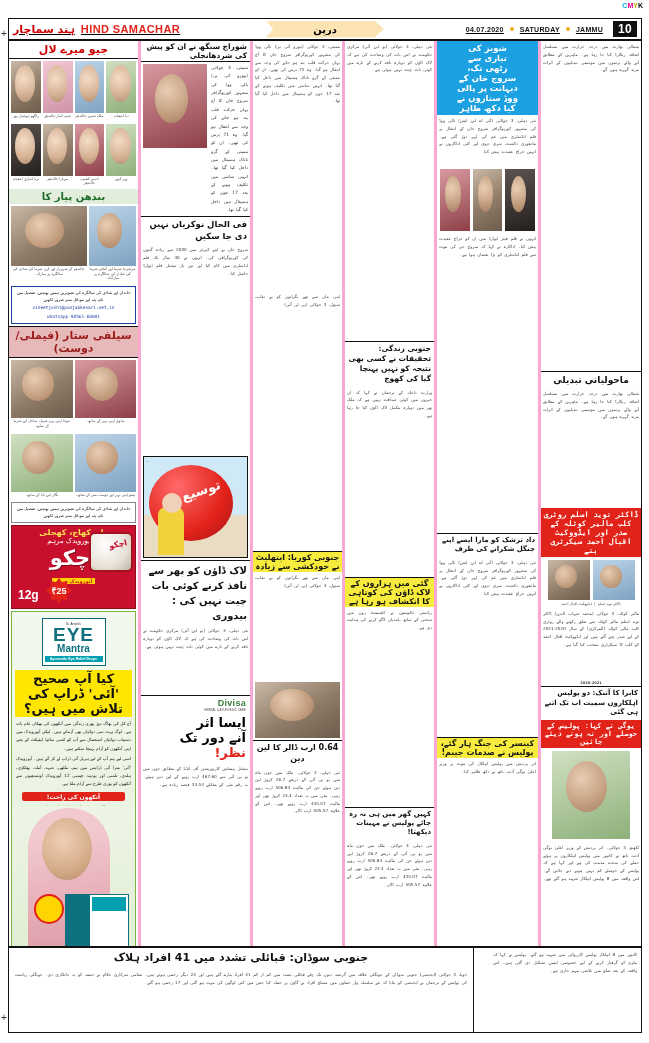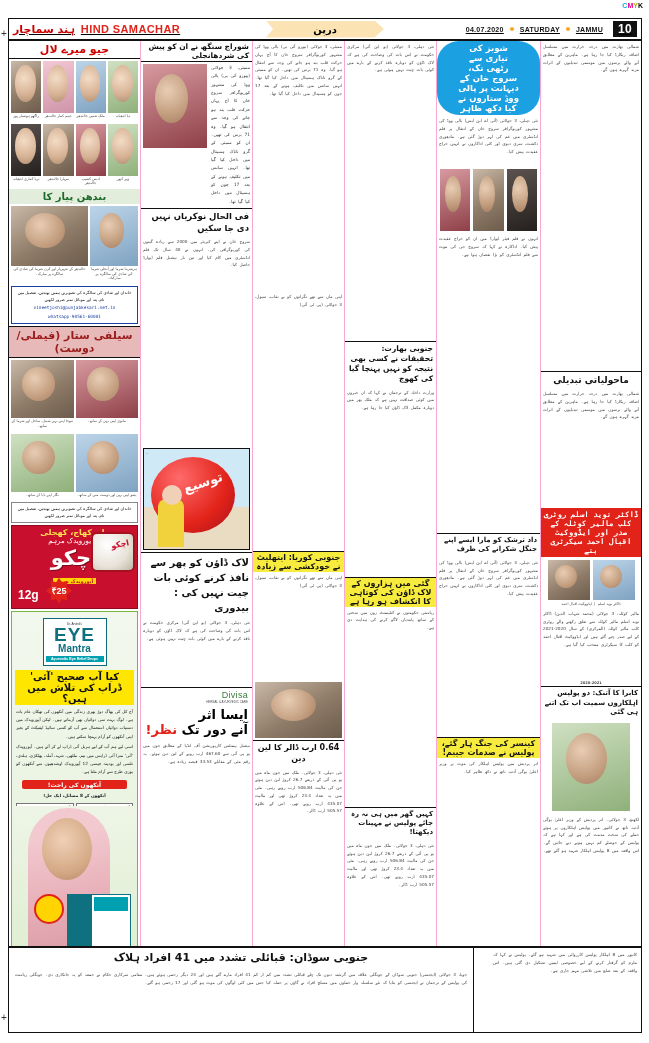--- a/index.html
+++ b/index.html
@@ -27,42 +27,42 @@
   .mast-en { font-size:11px; color:#e2231a; font-weight:bold; letter-spacing:.4px; margin-left:6px; }
   .mast-tab { position:absolute; left:50%; transform:translateX(-50%); background:#fbe3b4; height:17px; width:118px;
               display:flex; align-items:center; justify-content:center; font-size:10px; font-weight:bold; direction:rtl;
               font-family:"DejaVu Sans", sans-serif; clip-path:polygon(0 0,92% 0,100% 50%,92% 100%,0 100%,6% 50%); }
   .mast-right { margin-left:auto; display:flex; align-items:center; gap:6px; font-size:7px; font-weight:bold; color:#111; letter-spacing:.3px; }
   .dotsep { width:4px; height:4px; border-radius:50%; background:#f5a623; display:inline-block; }
   .pagenum { background:#111; color:#fff; font-size:12px; font-weight:bold; padding:1px 5px; margin-left:4px; }
 
   
   .body-grid { display:flex; height:991px; }
-  .col { border-right:1px solid #f9a8d4; position:relative; }
+  .col { border-right:3px solid #f9a8d4; position:relative; }
   .col:last-child { border-right:none; }
   .colA { width:132px; }
   .colB { width:112px; }
   .colC { width:92px; }
   .colD { width:92px; }
   .colE { width:104px; }
   .colF { width:100px; }
 
   
   .utext { direction:rtl; font-family:"DejaVu Sans", sans-serif; font-size:4.4px; line-height:1.9;
            text-align:justify; color:#1a1a1a; padding:2px 2px; word-spacing:1px; opacity:.88;}
   .utext.dense { font-size:4.2px; line-height:1.85; }
 
   .hdr-red { background:#fff; color:#c00; font-weight:bold; direction:rtl; text-align:center;
              font-family:"DejaVu Sans", sans-serif; font-size:11px; padding:2px 0; border-top:1px solid #111; border-bottom:1px solid #111;}
   .hdr-green { background:#e3eddb; color:#1d6b2a; font-weight:bold; direction:rtl; text-align:center;
              font-family:"DejaVu Sans", sans-serif; font-size:10px; padding:2px 0; }
   .hdr-yellow{ background:#f7ec3d; color:#111; font-weight:bold; direction:rtl; text-align:center;
              font-family:"DejaVu Sans", sans-serif; font-size:8px; padding:1px 2px; }
   .hdr-blue  { background:#1ba0e2; color:#fff; font-weight:bold; direction:rtl; text-align:center;
-             font-family:"DejaVu Sans", sans-serif; font-size:8.5px; padding:2px 20px;border-radius:22px; }
+             font-family:"DejaVu Sans", sans-serif; font-size:8.5px; padding:2px 20px; }
   .hdr-plain { direction:rtl; text-align:right; font-weight:bold; font-family:"DejaVu Sans", sans-serif;
                font-size:10px; color:#111; padding:2px 3px; line-height:1.35; }
   .hdr-sub   { direction:rtl; text-align:right; font-weight:bold; font-family:"DejaVu Sans", sans-serif;
                font-size:7.5px; color:#111; padding:1px 3px; border-bottom:1px solid #111;}
   .rule { border-top:1px solid #111; }
   .rule-thick { border-top:2px solid #111;gap:15px; }
 
   
   .ph { background:linear-gradient(150deg,#c9b9a6,#8e7b68 55%,#6d5c4c); position:relative; overflow:hidden; }
   .ph::after{ content:""; position:absolute; left:18%; top:12%; width:52%; height:58%; border-radius:50%;
@@ -102,21 +102,21 @@
                  clip-path:polygon(50% 0,61% 18%,82% 12%,80% 34%,100% 50%,80% 66%,82% 88%,61% 82%,50% 100%,39% 82%,18% 88%,20% 66%,0 50%,20% 34%,18% 12%,39% 18%);
                  color:#fff; font-weight:bold; font-size:9px; display:flex; align-items:center; justify-content:center; }
   .grams { position:absolute; left:6px; bottom:6px; color:#fff; font-weight:bold; font-size:12px; }
 
   
   .ad-eye { margin:2px; border:1px solid #7cb342; background:linear-gradient(180deg,#f3f8ee,#e3f0d8); height:370px; position:relative; overflow:hidden;}
   .eye-logo { width:64px; margin:6px auto 2px; background:#fff; border:1px solid #0b6b7a; padding:3px 2px; text-align:center; }
   .eye-logo .e1 { color:#0f7080; font-weight:bold; font-size:19px; line-height:.95; letter-spacing:1px; }
   .eye-logo .e2 { color:#0f7080; font-weight:bold; font-size:10px; line-height:1; }
   .eye-logo .e3 { background:#00a0b0; color:#fff; font-size:3.6px; font-weight:bold; margin-top:2px; padding:1px 0; }
-  .eye-q { background:#ffe600; color:#111; font-weight:bold; direction:rtl; text-align:center; font-size:10px;
+  .eye-q { background:#ffe600; color:#111; font-weight:bold; direction:rtl; text-align:center; font-size:13px;
            margin:4px 3px 2px; padding:1px 2px; font-family:"DejaVu Sans", sans-serif; }
   .eye-body { direction:rtl; font-family:"DejaVu Sans", sans-serif; font-size:4.3px; line-height:1.95;
               padding:1px 4px; text-align:justify; color:#1a1a1a; }
   .eye-cta { background:#e2231a; color:#fff; direction:rtl; font-weight:bold; font-size:6px; text-align:center;
              margin:2px 10px; padding:1px; border-radius:2px; font-family:"DejaVu Sans", sans-serif; }
   .eye-tbl { display:flex; gap:2px; padding:2px 4px; direction:rtl; font-family:"DejaVu Sans", sans-serif; font-size:4.3px;}
   .eye-tbl div { flex:1; }
   .eye-tbl .tl { border:1px solid #777; padding:1px 2px; margin-bottom:1px; background:#fff; }
   .eye-model { position:absolute; left:0; bottom:24px; width:100%; height:150px;
                background:linear-gradient(180deg,#eef5e6,#dfeed2); }
@@ -127,21 +127,21 @@
   .eye-bottle { position:absolute; right:6px; bottom:28px; width:40px; height:58px; background:#fff; border:1px solid #0f7080; }
   .eye-bottle .bl { background:#00a0b0; height:14px; margin:2px; }
   .eye-box { position:absolute; right:44px; bottom:28px; width:26px; height:58px; background:#0f7080; }
   .eye-foot { position:absolute; left:0; bottom:0; width:100%; background:#0f7080; color:#fff; font-size:3.6px;
               text-align:center; padding:2px 0; line-height:1.5; }
   .seal { position:absolute; left:22px; bottom:56px; width:30px; height:30px; border-radius:50%;
           background:#ffd400; border:2px solid #e2231a; }
 
   
   .divisa { text-align:right; padding:2px 4px 0; }
-  .divisa .dv { font-size:9px; font-weight:normal; color:#3a7d3a; letter-spacing:.3px; }
+  .divisa .dv { font-size:9px; font-weight:bold; color:#3a7d3a; letter-spacing:.3px; }
   .divisa .dvs { font-size:3px; color:#555; }
   .ad-line1 { direction:rtl; text-align:right; font-weight:bold; font-size:13px; padding:3px 4px 0;
               font-family:"DejaVu Sans", sans-serif; }
   .ad-line2 { direction:rtl; text-align:right; font-weight:bold; font-size:13px; padding:0 4px 3px;
               font-family:"DejaVu Sans", sans-serif; }
   .ad-line2 b { color:#e2231a; }
 
   
   .cartoon { border:1px solid #111; margin:2px; height:102px; position:relative; overflow:hidden;
              background:linear-gradient(180deg,#cfe9f7 0 58%, #e9dcc3 58% 100%); }
@@ -377,21 +377,21 @@
       <div class="hdr-yellow rule">جنوبی کوریا: ایتھلیٹ نے خودکشی سے زیادہ</div>
       <div class="utext dense" style="height:108px;overflow:hidden">اپنی ماں سے تھے نگرانوں کو بے نقاب، سیول، 3 جولائی (پی ٹی آئی)</div>
 
       <div class="ph" style="height:56px;margin:2px"></div>
       <div class="hdr-plain rule" style="font-size:8px;text-align:center">0.64 ارب ڈالر کا لین دین</div>
       <div class="utext dense" style="height:230px;overflow:hidden">نئی دہلی، 3 جولائی۔ ملک میں جون ماہ میں یو پی آئی کے ذریعے 26.7 کروڑ لین دین ہوئے جن کی مالیت 506.84 ارب روپے رہی۔ مئی میں یہ تعداد 23.4 کروڑ تھی اور مالیت 435.07 ارب روپے تھی۔ اس کے علاوہ 505.57 ارب ڈالر۔</div>
     </div>
 
     <div class="col colD">
       <div class="utext dense" style="height:300px;overflow:hidden">نئی دہلی، 3 جولائی (یو این آئی) مرکزی حکومت نے اس بات کی وضاحت کی ہے کہ لاک ڈاؤن کو دوبارہ نافذ کرنے کے بارے میں کوئی بات چیت نہیں ہوئی ہے۔</div>
-      <div class="hdr-plain rule" style="font-size:7.5px">جنوبی بھارت: تحقیقات نے کسی بھی نتیجہ کو نہیں پہنچا گیا کی کھوج</div>
+      <div class="hdr-plain rule" style="font-size:7.5px">جنوبی زندگی: تحقیقات نے کسی بھی نتیجہ کو نہیں پہنچا گیا کی کھوج</div>
       <div class="utext dense" style="height:190px;overflow:hidden">وزارت داخلہ کے ترجمان نے کہا کہ ان خبروں میں کوئی صداقت نہیں ہے کہ ملک بھر میں دوبارہ مکمل لاک ڈاؤن کیا جا رہا ہے۔</div>
 
       <div class="hdr-yellow rule">گئی میں ہزاروں کے لاک ڈاؤن کی کوتاہی کا انکشاف ہو رہا ہے</div>
       <div class="utext dense" style="height:200px;overflow:hidden">ریاستی حکومتوں نے کنٹینمنٹ زون میں سختی کے ساتھ پابندیاں لاگو کرنے کی ہدایت دی ہے۔</div>
 
       <div class="hdr-plain rule" style="font-size:7px">کہیں گھر میں ہی نہ رہ جائے پولیس نے مہینات دیکھتا!</div>
       <div class="utext dense" style="height:230px;overflow:hidden">نئی دہلی، 3 جولائی۔ ملک میں جون ماہ میں یو پی آئی کے ذریعے 26.7 کروڑ لین دین ہوئے جن کی مالیت 506.84 ارب روپے رہی۔ مئی میں یہ تعداد 23.4 کروڑ تھی اور مالیت 435.07 ارب روپے تھی۔ اس کے علاوہ 505.57 ارب ڈالر۔</div>
     </div>
 
     <div class="col colE">
@@ -423,20 +423,21 @@
         <div class="ph"></div>
         <div class="ph bluebg"></div>
       </div>
       <div class="cap">
         <span>ڈاکٹر نوید اسلم</span> &nbsp;|&nbsp; <span>ایڈووکیٹ اقبال احمد</span>
       </div>
       <div class="utext dense" style="height:72px;overflow:hidden">مالیر کوٹلہ، 3 جولائی (محمد شہاب الدین) ڈاکٹر نوید اسلم مالیر کوٹلہ سے تعلق رکھنے والے روٹری کلب مالیر کوٹلہ (المرکزی) کے سال 2020-2021 کے لیے صدر چنے گئے ہیں اور ایڈووکیٹ اقبال احمد کو کلب کا سیکرٹری منتخب کیا گیا ہے۔</div>
       <div class="cap bold-sm">2020-2021</div>
 
       <div class="hdr-plain rule" style="font-size:7px">کابرا کا آتنک: دو پولیس اہلکاروں سمیت اب تک اتنے ہی گئی</div>
+      <div class="hl-red-band" style="font-size:7px">یوگی نے کہا: پولیس کے حوصلے اور نہ ہونے دیئے جائیں</div>
 
       <div class="ph greenbg yogi"></div>
       <div class="utext dense" style="height:150px;overflow:hidden">لکھنؤ، 3 جولائی۔ اتر پردیش کے وزیر اعلیٰ یوگی آدتیہ ناتھ نے کانپور میں پولیس اہلکاروں پر ہوئے حملے کی سخت مذمت کی ہے اور کہا ہے کہ پولیس کے حوصلے کم نہیں ہونے دیے جائیں گے۔ اس واقعہ میں 8 پولیس اہلکار شہید ہو گئے تھے۔</div>
     </div>
 
   </div>
 
   <div class="rule-thick" style="position:absolute;left:0;bottom:0;width:100%;height:86px;display:flex;background:#fff">
     <div style="flex:1;border-right:1px solid #111">
       <div class="hdr-plain center" style="font-size:11px;padding:3px 4px">جنوبی سوڈان: قبائلی تشدد میں 41 افراد ہلاک</div>

